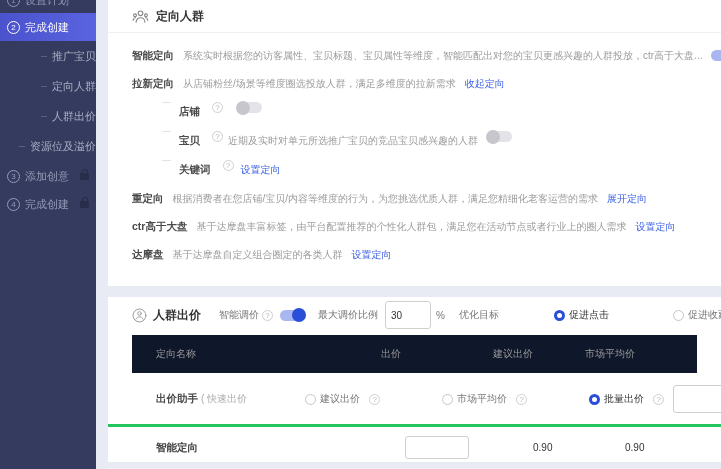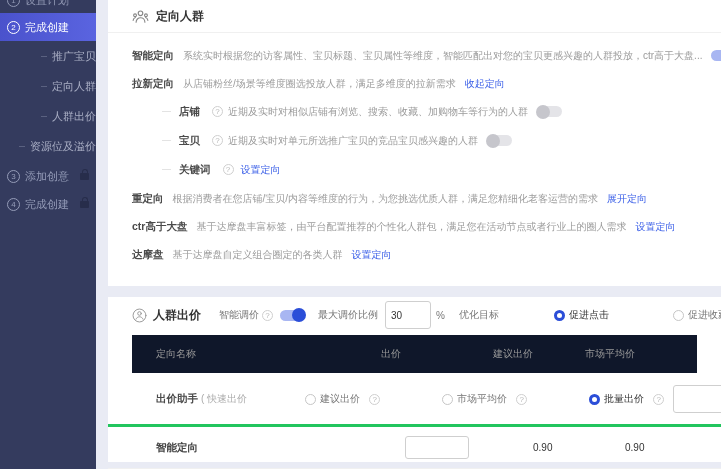--- a/index.html
+++ b/index.html
@@ -42,21 +42,21 @@
     height:33px; display:flex; align-items:center; gap:7px;
     padding:0 24px; border-bottom:1px solid #F0F0F0;
     color:#333; font-size:12px; font-weight:bold;
   }
   .card-body { padding:13px 24px 0; }
   .row { display:flex; align-items:center; margin-bottom:9px; line-height:19px; white-space:nowrap; }
   .lbl { color:#4a4a4a; font-weight:bold; margin-right:9px; font-size:10.5px; flex:none; }
   .desc { color:#9B9B9B; }
   .link { color:#3D61E8; margin-left:9px; cursor:pointer; }
   .sub-rows { margin-left:30px; }
-  .sub-row { display:flex; align-items:center; margin-bottom:10px; line-height:19px; white-space:nowrap; }
+  .sub-row { display:flex; align-items:flex-start; margin-bottom:10px; line-height:19px; white-space:nowrap; }
   .sub-row::before { content:""; width:9px; height:1px; background:#E3E3E3; margin-right:8px; }
   .q {
     width:11px; height:11px; border:1px solid #CFCFCF; border-radius:50%;
     color:#B8B8B8; font-size:8px; line-height:10px; text-align:center;
     margin:0 5px 0 3px; flex:none;
   }
   .q::after { content:"?"; }
   .gap14 { margin-right:14px; }
   
   .switch { width:25px; height:11px; border-radius:6px; position:relative; margin-left:9px; flex:none; cursor:pointer; }
@@ -159,21 +159,20 @@
     <div class="row">
       <span class="lbl">拉新定向</span>
       <span class="desc">从店铺粉丝/场景等维度圈选投放人群，满足多维度的拉新需求</span>
       <span class="link">收起定向</span>
     </div>
 
     <div class="sub-rows">
       <div class="sub-row">
         <span class="lbl">店铺</span>
         <span class="q"></span>
-        <span class="desc">近期及实时对相似店铺有浏览、搜索、收藏、加购物车等行为的人群</span>
         <span class="switch off">
             <span class="knob"></span>
           </span>
       </div>
       <div class="sub-row">
         <span class="lbl">宝贝</span>
         <span class="q"></span>
         <span class="desc">近期及实时对单元所选推广宝贝的竞品宝贝感兴趣的人群</span>
         <span class="switch off">
             <span class="knob"></span>

